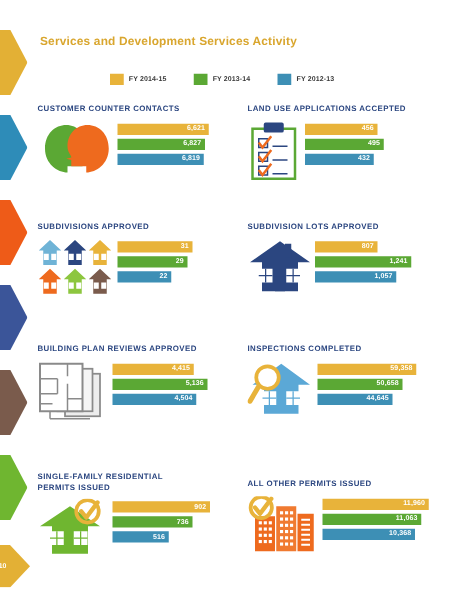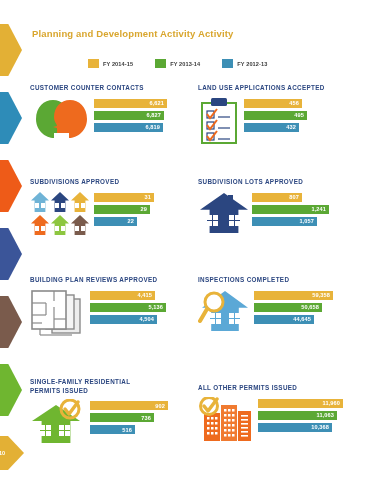--- a/index.html
+++ b/index.html
@@ -98,21 +98,21 @@
 
 <div id="edge-chevrons">
     <div class="edge-chevron" style="background: rgb(227, 176, 53); top: 24px;"></div>
     <div class="edge-chevron" style="background: rgb(46, 140, 184); top: 92px;"></div>
     <div class="edge-chevron" style="background: rgb(238, 91, 24); top: 160px;"></div>
     <div class="edge-chevron" style="background: rgb(59, 85, 153); top: 228px;"></div>
     <div class="edge-chevron" style="background: rgb(122, 91, 76); top: 296px;"></div>
     <div class="edge-chevron" style="background: rgb(111, 182, 48); top: 364px;"></div>
   </div>
 
-<div class="header-title">Planning and Development Activity Activity</div>
+<div class="header-title">Services and Development Services Activity</div>
 
 <div class="legend" id="legend">
     <div class="legend-item">
       <span class="legend-swatch" style="background: rgb(232, 179, 58);"></span>
       <span class="legend-label">FY 2014-15</span>
     </div>
     <div class="legend-item">
       <span class="legend-swatch" style="background: rgb(91, 168, 52);"></span>
       <span class="legend-label">FY 2013-14</span>
     </div>

